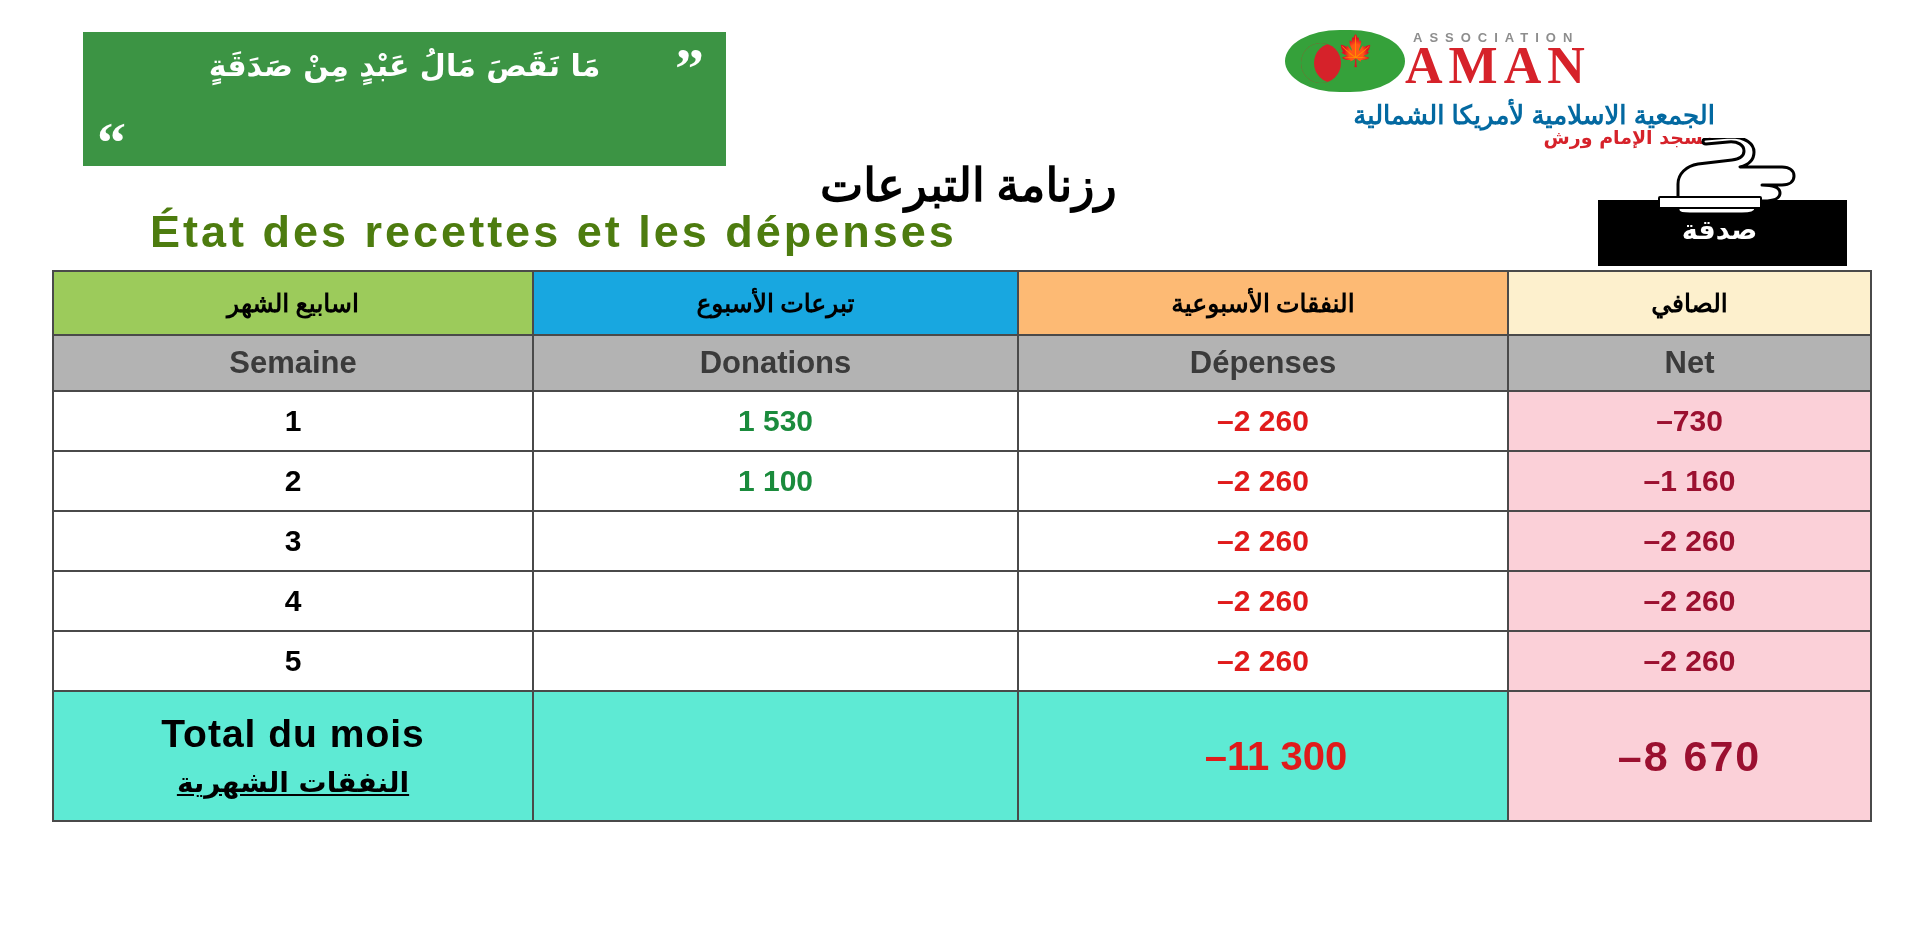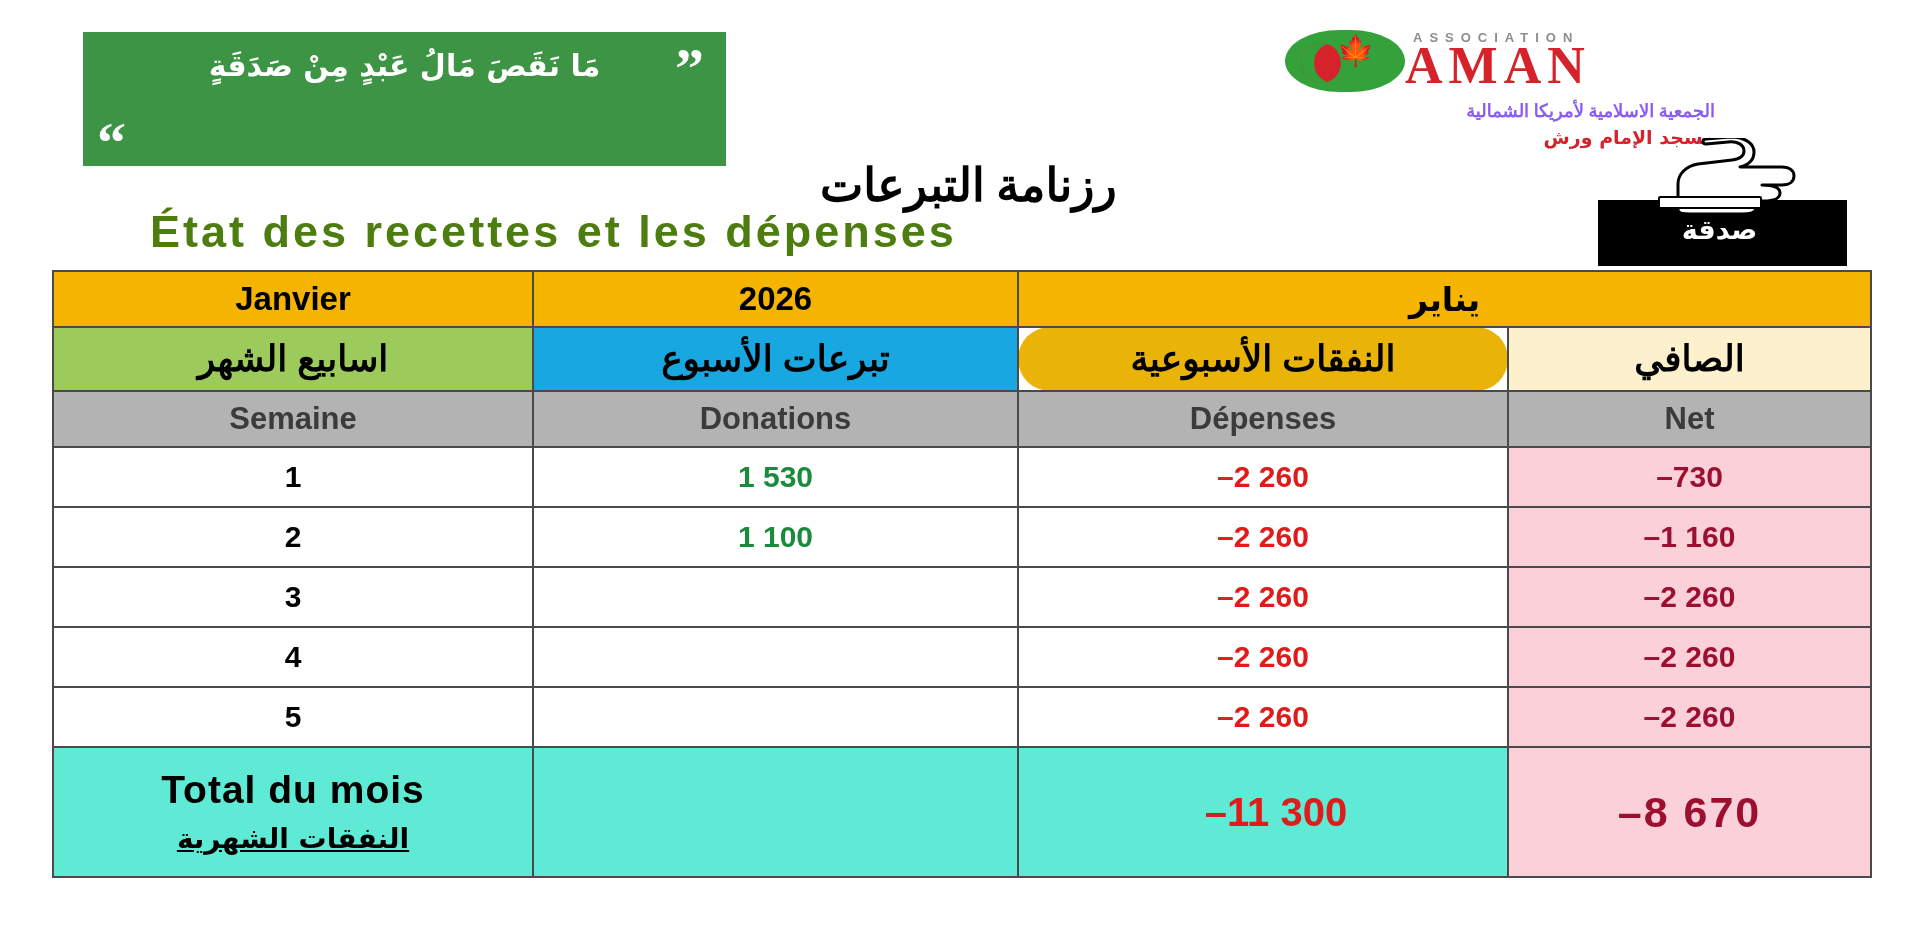--- a/index.html
+++ b/index.html
@@ -116,24 +116,24 @@
     font-weight: bold;
     color: #d6222a;
     letter-spacing: 6px;
     line-height: 1;
   }
   .logo-ar1 {
     position: absolute;
     right: 0;
     top: 78px;
     direction: rtl;
-    font-family: Liberation Serif, serif;
-    font-size: 18px;
-    font-weight: bold;
-    color: #8b5cf6;
+    font-family: Liberation Sans, sans-serif;
+    font-size: 26px;
+    font-weight: bold;
+    color: #0369a1;
     white-space: nowrap;
   }
   .logo-ar2 {
     position: absolute;
     right: 0;
     top: 104px;
     direction: rtl;
     font-family: "DejaVu Sans", sans-serif;
     font-size: 19px;
     font-weight: bold;
@@ -240,29 +240,29 @@
     font-weight: bold;
     color: #000;
   }
   .row-month .ar {
     font-family: "DejaVu Sans", sans-serif;
     direction: rtl;
     font-size: 33px;
   }
   .row-headar td {
     height: 62px;
-    font-family: Liberation Sans, sans-serif;
-    direction: rtl;
-    font-size: 36px;
+    font-family: Liberation Serif, serif;
+    direction: rtl;
+    font-size: 25px;
     font-weight: bold;
     color: #000;
   }
   .hd-weeks     { background: #9ccb5b; }
   .hd-donations { background: #18a7e0; }
-  .hd-expenses  { background: #eab308; border-radius: 32px; }
+  .hd-expenses  { background: #fdba74; }
   .hd-net       { background: #fdf0cd; }
 
   .row-headfr td {
     height: 54px;
     background: #b3b3b3;
     font-size: 31px;
     font-weight: bold;
     color: #3b3b3b;
   }
 
@@ -351,25 +351,20 @@
   <div class="title-fr">État des recettes et les dépenses</div>
 
   <table class="sheet">
     <colgroup>
       <col class="col-a">
         <col class="col-b">
         <col class="col-c">
         <col class="col-d">
     </colgroup>
     <tbody>
-      <tr class="row-month">
-        <td>Janvier</td>
-        <td>2026</td>
-        <td class="ar" colspan="2">يناير</td>
-      </tr>
 
       <tr class="row-headar">
         <td class="hd-weeks">اسابيع الشهر</td>
         <td class="hd-donations">تبرعات الأسبوع</td>
         <td class="hd-expenses">النفقات الأسبوعية</td>
         <td class="hd-net">الصافي</td>
       </tr>
 
       <tr class="row-headfr">
         <td>Semaine</td>

